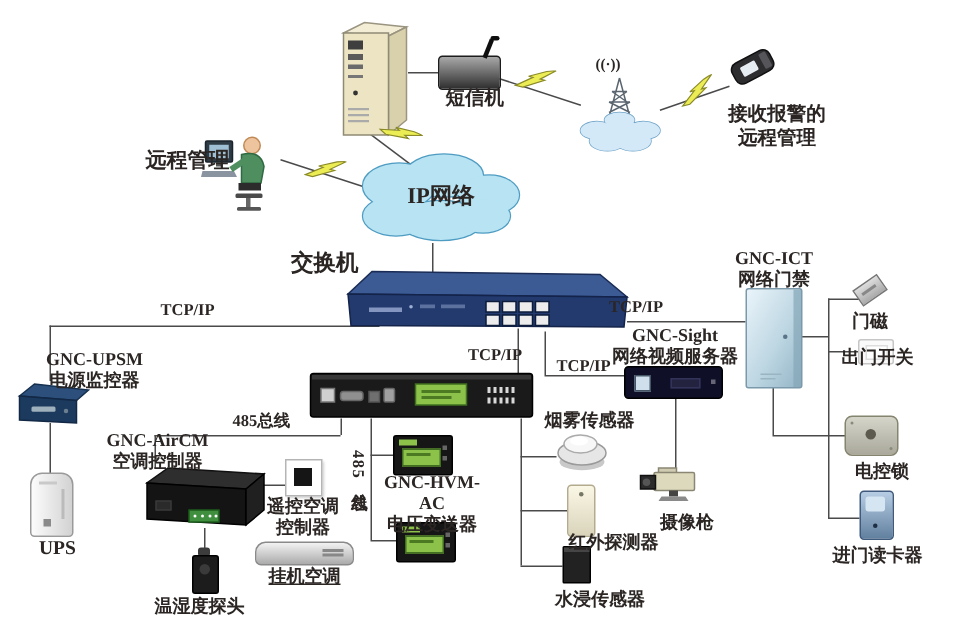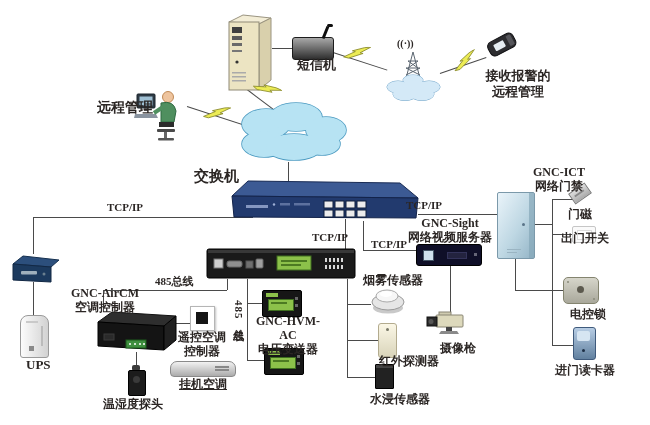--- a/index.html
+++ b/index.html
@@ -141,20 +141,21 @@
     </g>
     <g fill="#b7e3f3">
       <ellipse cx="28" cy="24" rx="24" ry="15"></ellipse>
       <ellipse cx="58" cy="17" rx="26" ry="14"></ellipse>
       <ellipse cx="88" cy="30" rx="20" ry="13"></ellipse>
       <ellipse cx="26" cy="44" rx="22" ry="13"></ellipse>
       <ellipse cx="56" cy="47" rx="28" ry="13"></ellipse>
       <ellipse cx="84" cy="44" rx="18" ry="11"></ellipse>
     </g>
   </svg>
+  <div class="lbl s15 ctr" style="left:262px;top:123px;width:64px;">IP网络</div>
 
   <svg class="abs" style="left:224px;top:176px;" width="200" height="46">
     <polygon points="24,5 176,7 194,22 8,20" fill="#3c5a94" stroke="#1a2c55"></polygon>
     <polygon points="8,20 194,22 192,42 10,41" fill="#223a6e" stroke="#13234a"></polygon>
     <g fill="#ececec" stroke="#0d1c3a">
       <rect x="100" y="25" width="9" height="7"></rect>
         <rect x="111" y="25" width="9" height="7"></rect>
       <rect x="122" y="25" width="9" height="7"></rect>
         <rect x="133" y="25" width="9" height="7"></rect>
       <rect x="100" y="34" width="9" height="7"></rect>
@@ -328,20 +329,24 @@
 
   <span class="lbl s14" style="left:97px;top:100px;">远程管理</span>
 
   <span class="lbl s15" style="left:194px;top:168px;">交换机</span>
 
   <span class="lbl s11" style="left:107px;top:201px;">TCP/IP</span>
   <span class="lbl s11" style="left:312px;top:231px;">TCP/IP</span>
   <span class="lbl s11" style="left:371px;top:238px;">TCP/IP</span>
   <span class="lbl s11" style="left:406px;top:199px;">TCP/IP</span>
 
+  <div class="lbl s12 ctr" style="left:30px;top:233px;width:66px;">
+    <span>GNC-UPSM</span><br>
+    <span>电源监控器</span>
+  </div>
   <span class="lbl s13" style="left:26px;top:358px;">UPS</span>
 
 
   <span class="lbl s11" style="left:155px;top:275px;">485总线</span>
   <span class="lbl s11 vtext" style="left:232px;top:300px;">485总线</span>
 
   <div class="lbl s12 ctr" style="left:68px;top:287px;width:74px;">
     <span>GNC-AirCM</span><br>
     <span>空调控制器</span>
   </div>
@@ -363,21 +368,21 @@
   <span class="lbl s12" style="left:363px;top:274px;">烟雾传感器</span>
   <span class="lbl s12" style="left:368px;top:355px;padding-left:11px;">红外探测器</span>
   <span class="lbl s12" style="left:370px;top:393px;">水浸传感器</span>
   <span class="lbl s12" style="left:440px;top:342px;">摄像枪</span>
 
   <div class="lbl s12 ctr" style="left:406px;top:217px;width:88px;">
     <span>GNC-Sight</span><br>
     <span>网络视频服务器</span>
   </div>
 
-  <div class="lbl s12 ctr" style="left:487px;top:166px;width:58px;margin-left:43px;">
+  <div class="lbl s12 ctr" style="left:487px;top:166px;width:58px;">
     <span>GNC-ICT</span><br>
     <span>网络门禁</span>
   </div>
 
   <span class="lbl s12" style="left:568px;top:208px;">门磁</span>
   <span class="lbl s12" style="left:561px;top:232px;">出门开关</span>
   <span class="lbl s12" style="left:570px;top:308px;">电控锁</span>
   <span class="lbl s12" style="left:555px;top:364px;">进门读卡器</span>
 
 </div>

